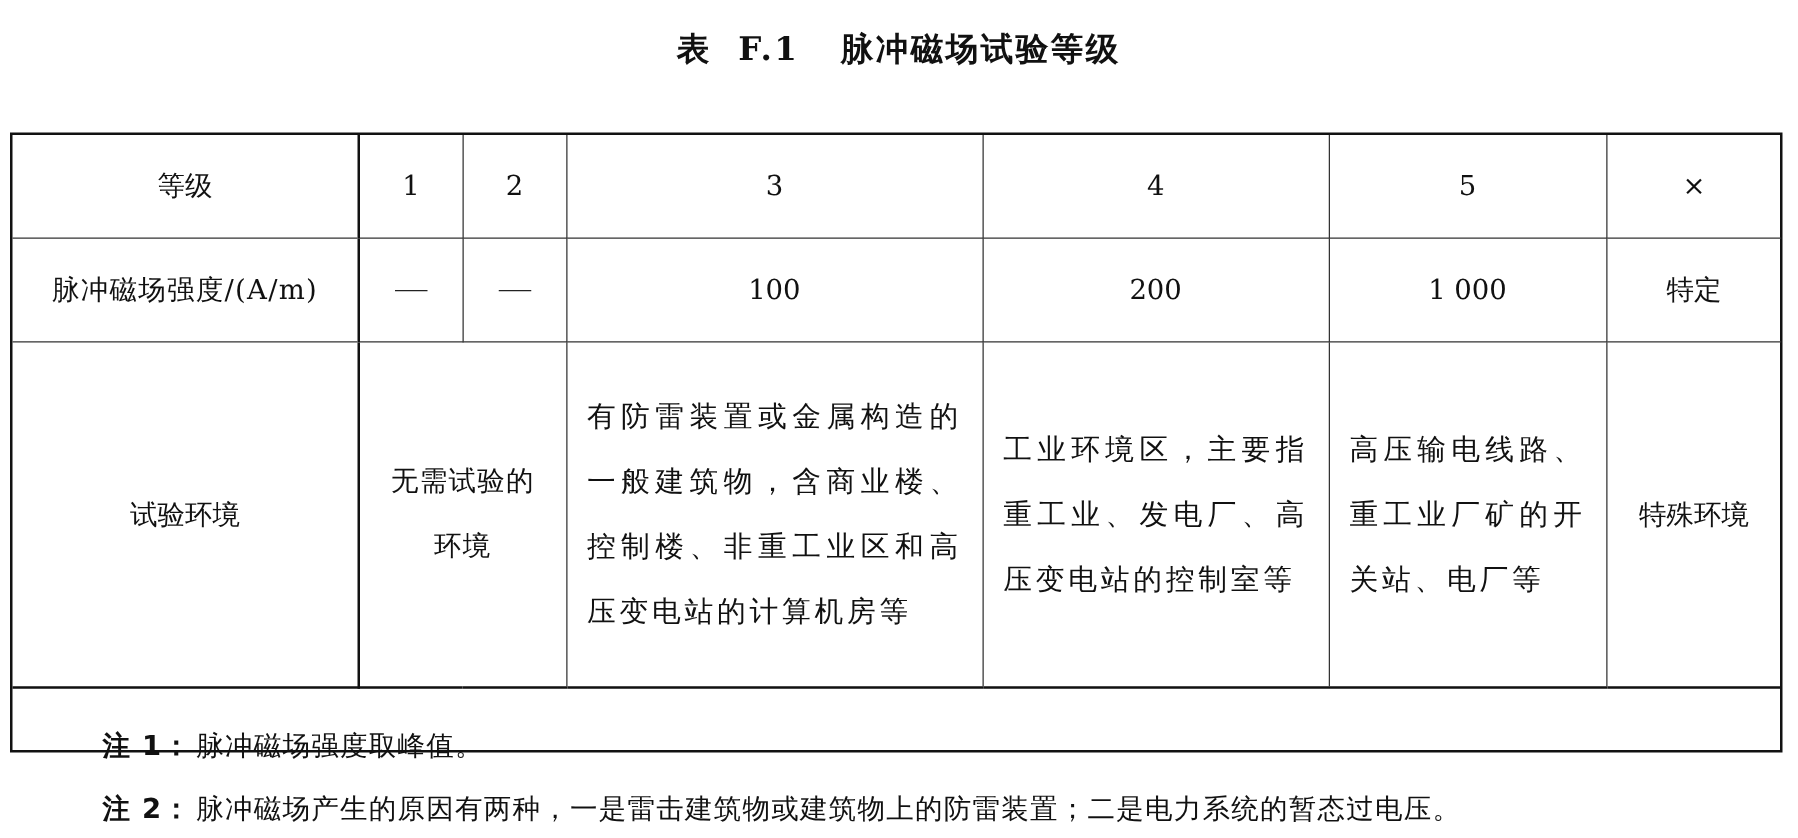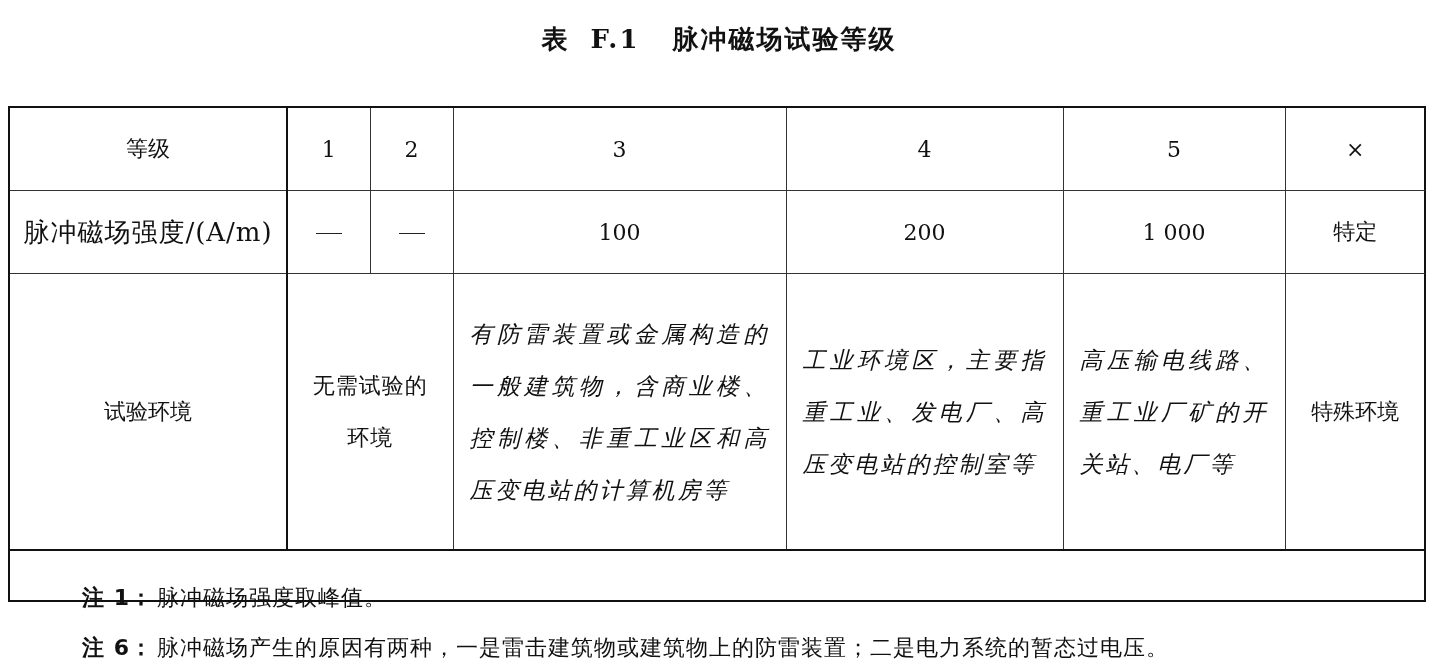--- a/index.html
+++ b/index.html
@@ -27,21 +27,21 @@
     tr.r1 td { height: 82px; }
     tr.r2 td { height: 82px; }
     tr.r3 td { height: 275px; }
     .thick-r { border-right: 2.5px solid #111 !important; }
     .thick-b { border-bottom: 2.5px solid #111 !important; }
     td.first { border-left: none; }
     td.last { border-right: none; }
     tr.r1 td { border-top: none; }
     .para {
       text-align: justify; text-align-last: left; line-height: 52px;
-      padding: 0 16px 0 16px; letter-spacing: 3px; font-size: 23px; font-style: italic;
+      padding: 0 16px 0 16px; letter-spacing: 3px; font-size: 23px;
     }
     .center-text { line-height: 52px; letter-spacing: 1px; }
     .notes {
       padding: 24px 0 0 72px; font-size: 22px;
     }
     .note { height: 50px; line-height: 46px; letter-spacing: 1px; }
     .note .lbl { font-family: "DejaVu Sans", "Liberation Sans", sans-serif; font-weight: bold; margin-right: 4px; }
     .dash { display: inline-block; width: 26px; border-top: 1.5px solid #222; vertical-align: middle; }
   </style>
 </head>
@@ -68,21 +68,21 @@
         <tr class="r1">
       <td class="first thick-r">等级</td>
       <td>1</td>
       <td>2</td>
       <td>3</td>
       <td>4</td>
       <td>5</td>
       <td class="last">×</td>
     </tr>
     <tr class="r2">
-      <td class="first thick-r" style="font-size:26px;letter-spacing:1px;">脉冲磁场强度/(A/m)</td>
+      <td class="first thick-r" style="font-size:22px;letter-spacing:1px;">脉冲磁场强度/(A/m)</td>
       <td><span class="dash"></span></td>
       <td><span class="dash"></span></td>
       <td>100</td>
       <td>200</td>
       <td>1 000</td>
       <td class="last">特定</td>
     </tr>
     <tr class="r3">
       <td class="first thick-r thick-b">试验环境</td>
       <td colspan="2" class="thick-b">
@@ -99,16 +99,16 @@
       </td>
       <td class="last thick-b">特殊环境</td>
     </tr>
   </tbody>
     </table>
   <div class="notes">
     <div class="note">
       <span class="lbl">注 1：</span><span>脉冲磁场强度取峰值。</span>
     </div>
     <div class="note">
-      <span class="lbl">注 6：</span><span>脉冲磁场产生的原因有两种，一是雷击建筑物或建筑物上的防雷装置；二是电力系统的暂态过电压。</span>
+      <span class="lbl">注 2：</span><span>脉冲磁场产生的原因有两种，一是雷击建筑物或建筑物上的防雷装置；二是电力系统的暂态过电压。</span>
     </div>
   </div>
 </div>
 
 </body></html>

